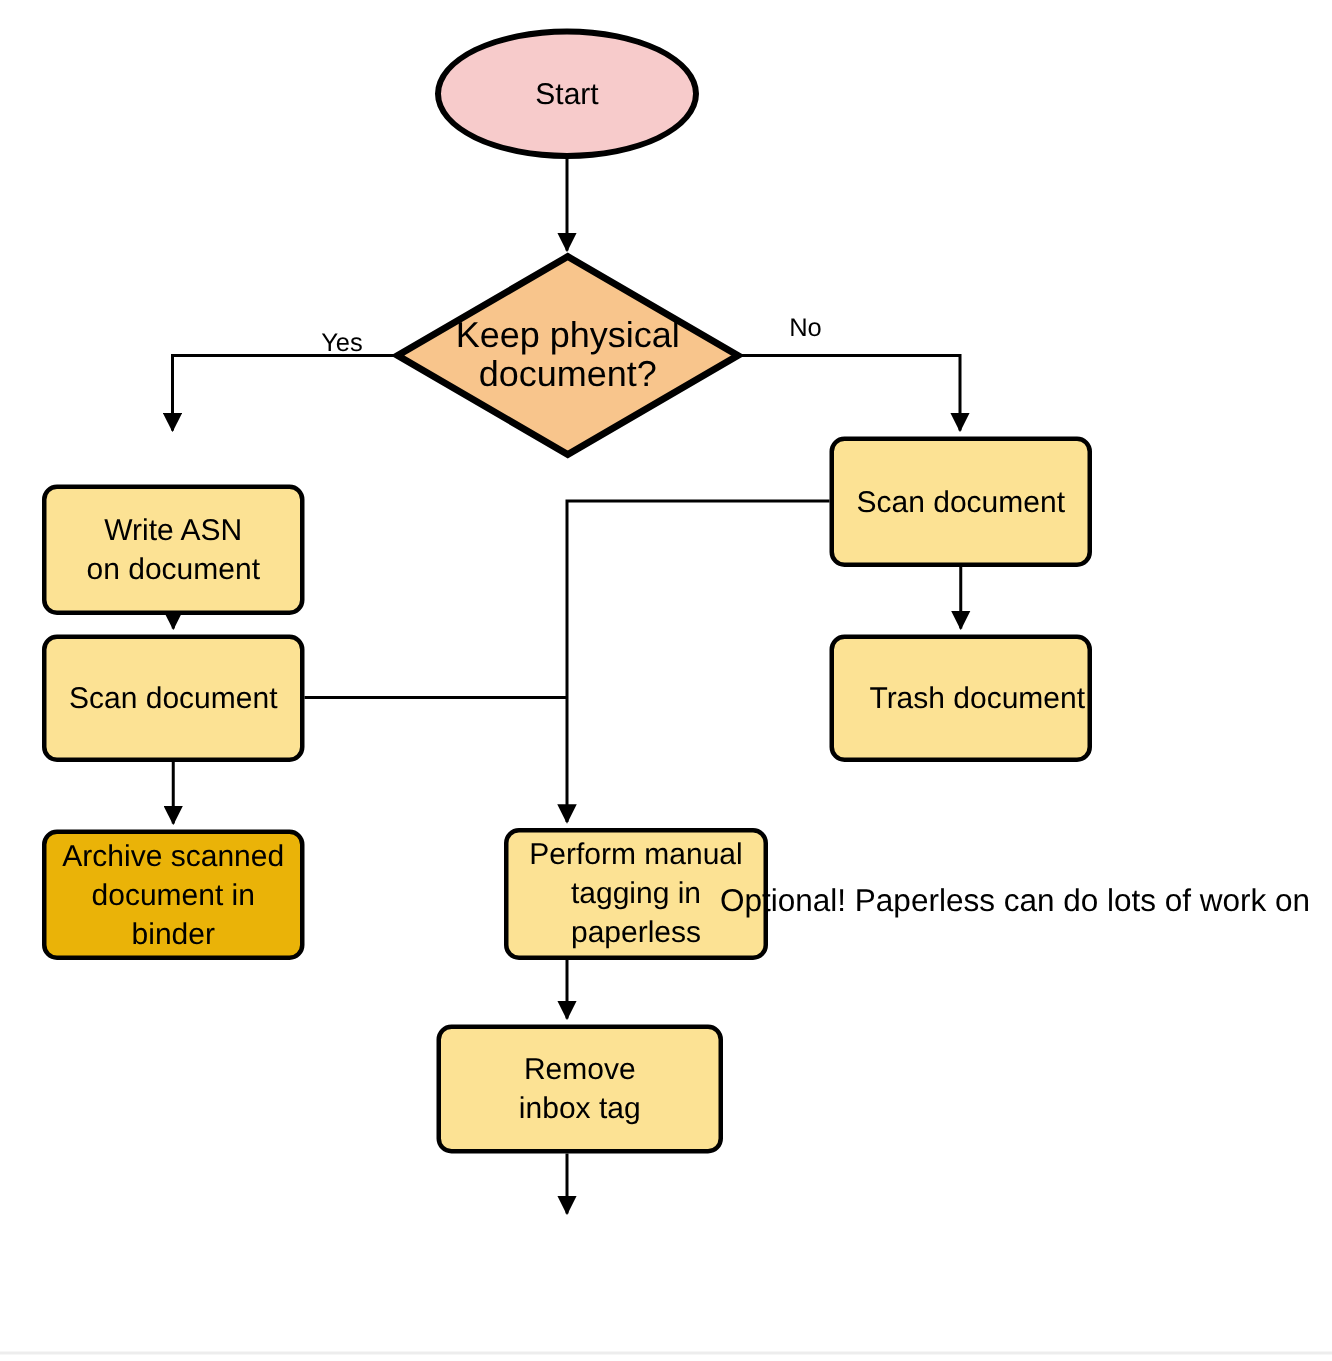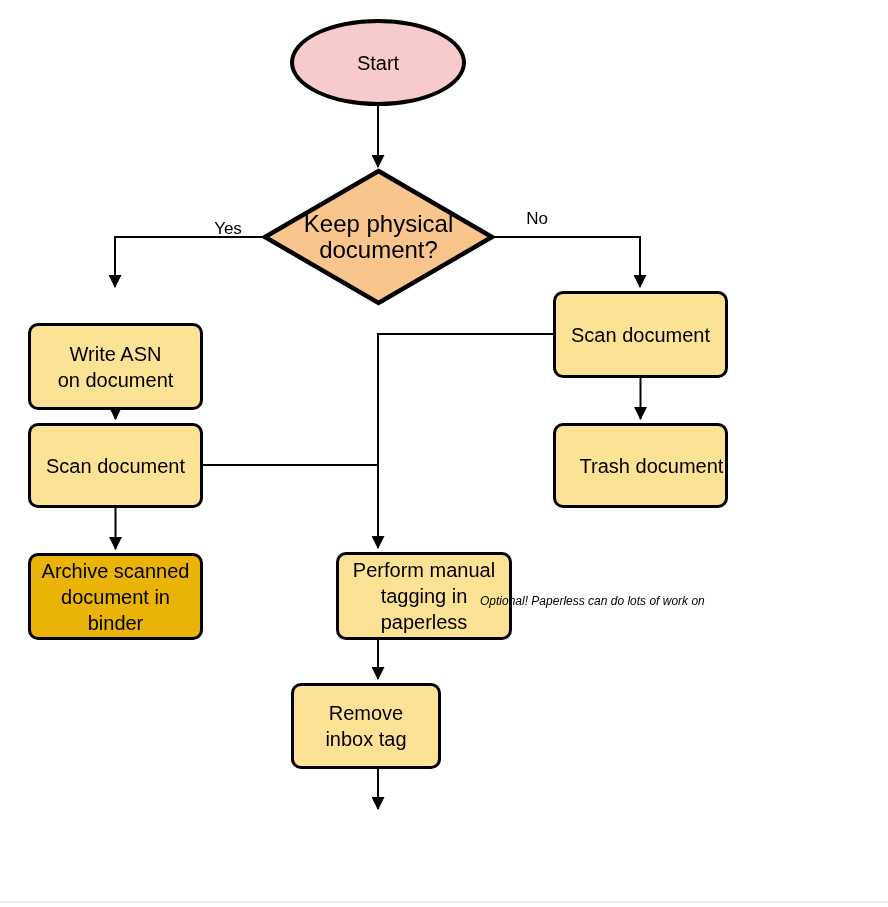--- a/index.html
+++ b/index.html
@@ -62,22 +62,21 @@
   }
   .edge-label {
     position: absolute;
     width: 50px;
     text-align: center;
     font-size: 17px;
     line-height: 20px;
   }
   .annotation {
     position: absolute;
-    font-style: italic;
-    font-size: 12px;
+    font-size: 21px;
     line-height: 24px;
     white-space: nowrap;
   }
   .bottom-rule {
     position: absolute;
     left: 0;
     top: 901px;
     width: 888px;
     height: 2px;
   }
@@ -143,21 +142,21 @@
   <div class="node box" style="left: 553px; top: 423px; width: 175px; height: 85px; background-color: rgb(252, 226, 148); padding-left: 22px;">
     <span>Trash document</span>
   </div>
 
   <div class="node box" style="left: 290px; top: 552px; width: 176px; height: 88px; background-color: rgb(252, 226, 148); margin-left: 46px;">
     <span>Perform manual
 tagging in
 paperless</span>
   </div>
 
-  <div class="node box" style="left: 291px; top: 683px; width: 150px; height: 86px; background-color: rgb(252, 226, 148);">
+  <div class="node box" style="left: 291px; top: 683px; width: 191px; height: 86px; background-color: rgb(252, 226, 148);">
     <span>Remove
 inbox tag</span>
   </div>
 
 
   <div class="annotation" style="left:480px; top:589px;">
     <div>Optional! Paperless can do lots of work on</div>
   </div>
 
   <div class="bottom-rule" style="background-color: rgb(237, 237, 237);"></div>

